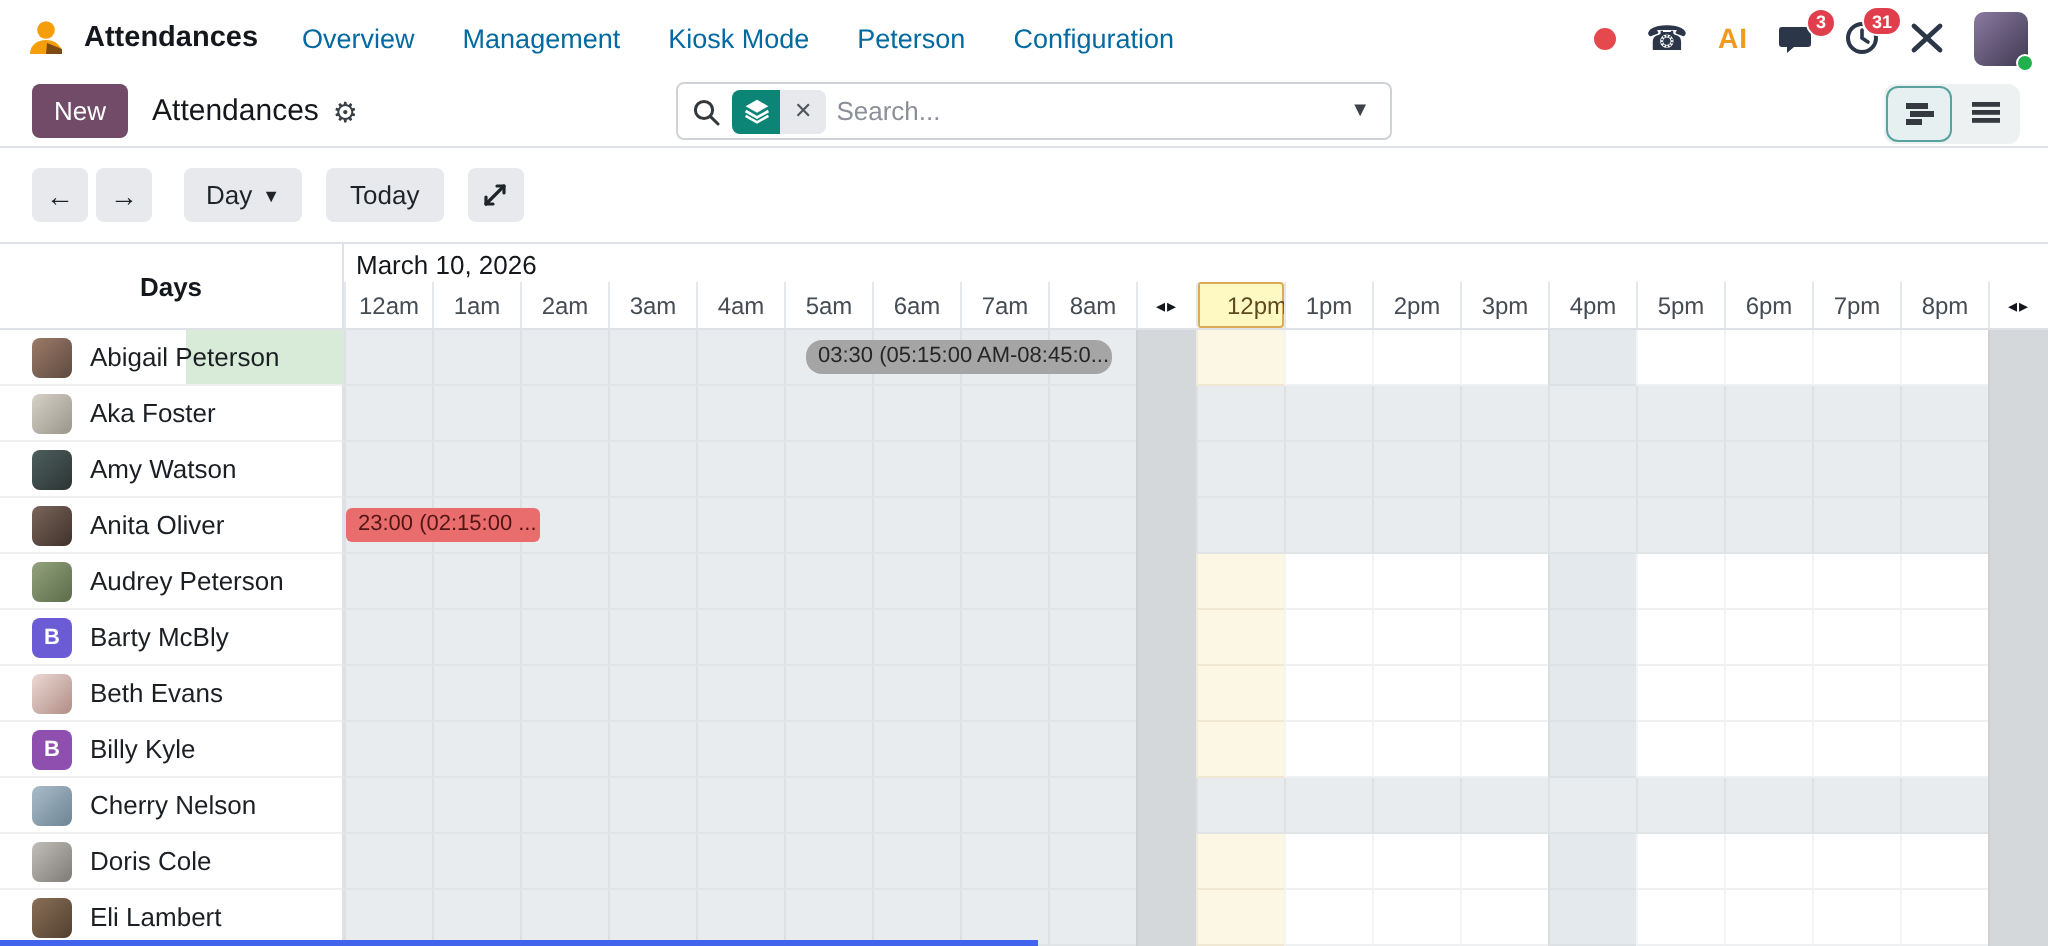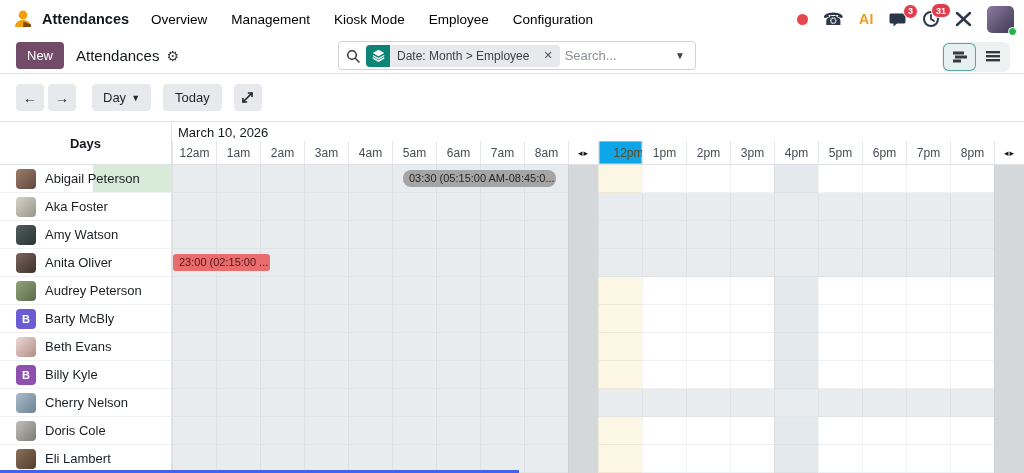--- a/index.html
+++ b/index.html
@@ -5,21 +5,21 @@
   * { box-sizing: border-box; margin: 0; padding: 0; }
   html,body { width:1024px; height:473px; overflow:hidden; background:#fff;
     font-family:"Liberation Sans", sans-serif; color:#1b1f23; }
 
   
   .navbar { height:38px; display:flex; align-items:center; justify-content:space-between; padding:0 10px 0 12px; background:#fff; }
   .nav-left { display:flex; align-items:center; }
   .app-icon { width:22px; height:22px; margin-right:8px; }
   .app-name { font-size:14.5px; font-weight:700; color:#14181c; margin-right:22px; }
   .nav-menu { display:flex; align-items:center; gap:24px; }
-  .nav-menu span { font-size:13.5px; color:#000000; cursor:pointer; }
+  .nav-menu span { font-size:13.5px; color:#0369a1; cursor:pointer; }
   .nav-right { display:flex; align-items:center; gap:15px; }
   .rec-dot { width:11px; height:11px; border-radius:50%; background:#e5484d; }
   .sysicon { position:relative; display:flex; align-items:center; color:#2b3648; }
   .phone-glyph { font-size:17px; line-height:1; color:#2b3648; }
   .ai-logo { font-size:14px; font-weight:800; color:#f09a1f; letter-spacing:0.5px; }
   .badge { position:absolute; top:-7px; right:-11px; background:#e03e4d; color:#fff;
     font-size:9px; font-weight:700; border-radius:8px; padding:1.5px 4px; border:1px solid #fff; }
   .company { font-size:13px; color:#1b1f23; }
   .user-avatar { width:27px; height:27px; border-radius:5px; position:relative;
     background:linear-gradient(135deg,#8b7aa0,#3f3a52); }
@@ -65,21 +65,21 @@
   
   .gantt { border-top:1px solid #dee2e6; }
   .g-header { display:flex; height:43px; border-bottom:1px solid #dee2e6; background:#fff; }
   .g-corner { width:172px; flex:0 0 172px; border-right:1px solid #dee2e6; display:flex;
     align-items:center; justify-content:center; font-size:13px; font-weight:700; color:#14181c; }
   .g-cols { position:relative; flex:1; }
   .g-date { position:absolute; left:6px; top:3px; font-size:13px; color:#14181c; }
   .g-timerow { position:absolute; left:0; bottom:0; display:flex; height:23px; width:852px; }
   .hcell { width:44px; flex:0 0 44px; display:flex; align-items:center; justify-content:center;
     font-size:12px; color:#454c54; border-left:1px solid #e5e8ea; cursor:default; }
-  .hcell.today { background:#0ea5e9; box-shadow:inset 0 0 0 1px #dcab55; border-radius:2px; color:#5d4a1e;padding-left:16px; }
+  .hcell.today { background:#fef9c3; box-shadow:inset 0 0 0 1px #dcab55; border-radius:2px; color:#5d4a1e;padding-left:16px; }
   .hcollapse { width:30px; flex:0 0 30px; display:flex; align-items:center; justify-content:center;
     font-size:9px; letter-spacing:1px; color:#14181c; border-left:1px solid #e5e8ea; cursor:pointer; }
 
   .g-body { position:relative; height:308px; overflow:hidden; background:#fff; }
   .g-row { display:flex; height:28px; }
   .g-rowheader { width:172px; flex:0 0 172px; position:relative; display:flex; align-items:center;
     padding-left:16px; border-right:1px solid #dee2e6; border-bottom:1px solid #eef0f2; background:#fff; }
   .hl-green { position:absolute; left:93px; top:0; width:79px; height:100%; background:#d8ead8; }
   .emp-avatar { width:20px; height:20px; border-radius:4px; margin-right:9px; flex:0 0 20px;
     display:flex; align-items:center; justify-content:center; font-size:11px; font-weight:700;
@@ -112,21 +112,21 @@
         <circle cx="11" cy="7" r="4.4" fill="#f59e0b"></circle>
         <path d="M3 19c0-4.4 3.6-7 8-7s8 2.6 8 7z" fill="#f59e0b"></path>
         <path d="M11.5 13.5l7.5 3v2.5h-8z" fill="#7c4a12"></path>
       </svg>
     </span>
     <span class="app-name">Attendances</span>
     <div class="nav-menu">
       <span>Overview</span>
       <span>Management</span>
       <span>Kiosk Mode</span>
-      <span>Employee</span>
+      <span>Peterson</span>
       <span>Configuration</span>
     </div>
   </div>
   <div class="nav-right">
     <span class="rec-dot"></span>
     <span class="sysicon">
         <span class="phone-glyph">☎</span>
       </span>
     <span class="sysicon ai-logo">AI</span>
     <span class="sysicon">
@@ -167,21 +167,20 @@
       </svg>
     </span>
     <span class="facet">
       <span class="facet-icon">
         <svg width="13" height="13" viewBox="0 0 16 16">
           <path d="M8 1L15 5 8 9 1 5z" fill="#fff"></path>
           <path d="M1 8l7 4 7-4" fill="none" stroke="#fff" stroke-width="1.6"></path>
           <path d="M1 11l7 4 7-4" fill="none" stroke="#fff" stroke-width="1.6"></path>
         </svg>
       </span>
-      <span class="facet-label">Date: Month &gt; Employee</span>
       <span class="facet-x">✕</span>
     </span>
     <input class="search-input" placeholder="Search..." style="">
     <span class="search-caret">▼</span>
   </div>
 
   <div class="view-switcher">
     <span class="vs-btn active">
       <svg width="16" height="14" viewBox="0 0 16 14">
         <rect x="1" y="1.5" width="11" height="3" fill="#343a40"></rect>

